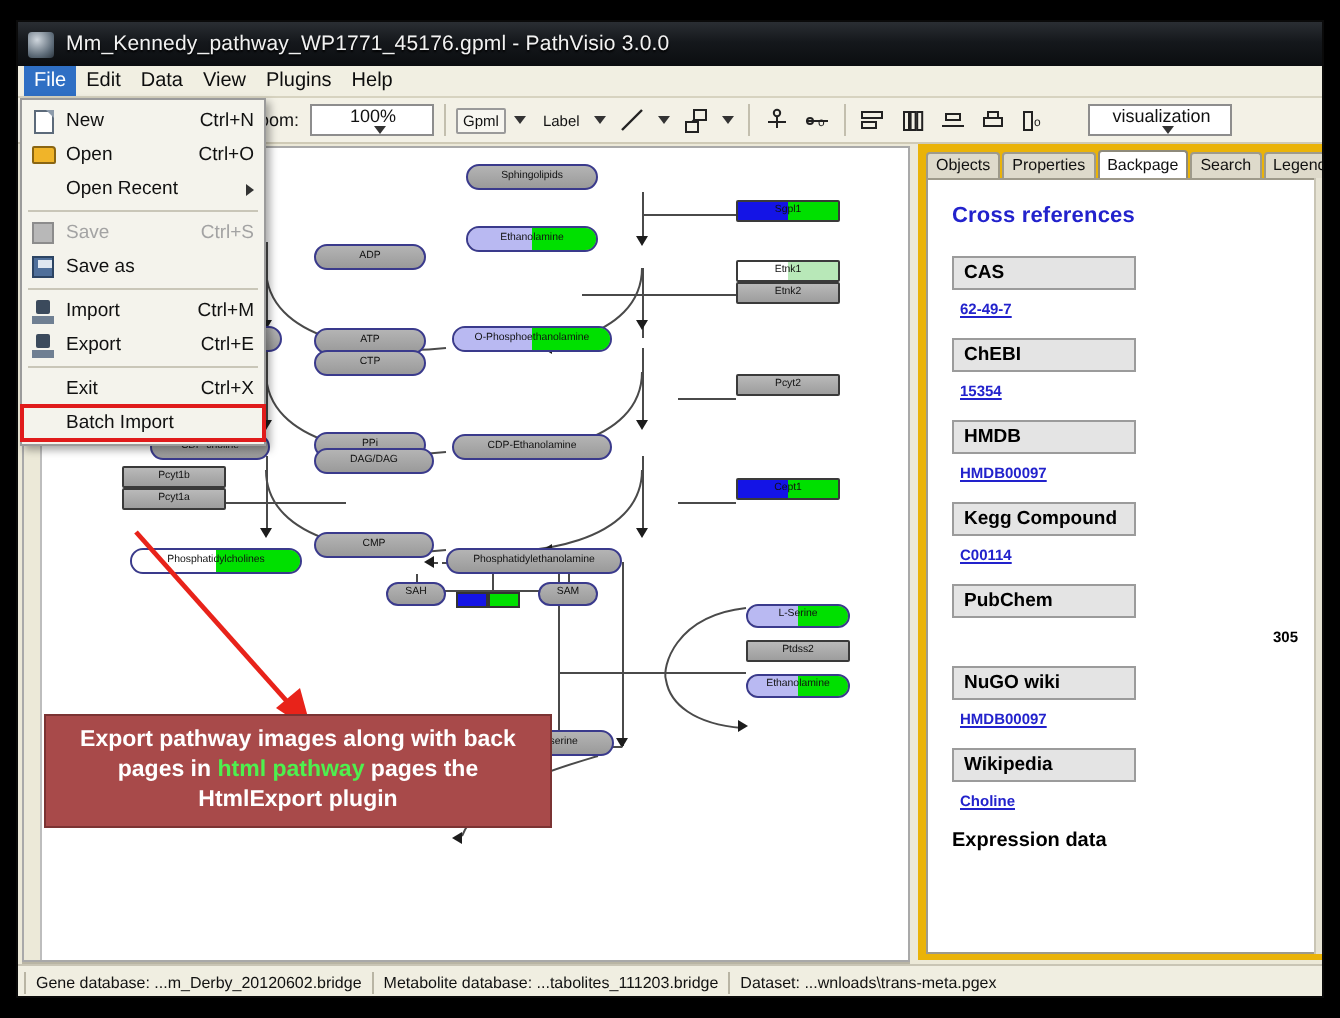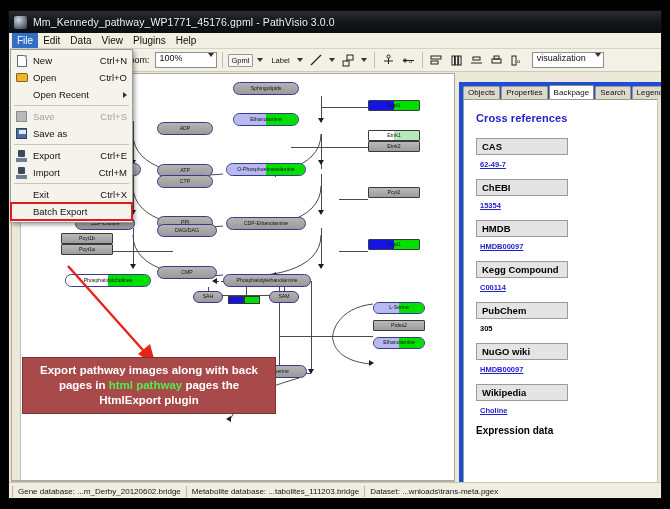--- a/index.html
+++ b/index.html
@@ -81,24 +81,24 @@
   }
   .tb-sep {
     width: 1px; height: 16px; background: #c3bfae;
     margin: 0 2px;
   }
   .tb-label { font-size: 9px; color: #111; margin-right: 2px; }
   .tb-combo {
     height: 16px;
     background: #fff;
     border: 1px solid #8d8d8d;
-    display: flex; 
+    display: flex; align-items: center;
     justify-content: space-between;
     padding: 0 2px 0 4px;
-    font-size: 9px; color: #111;
+    font-size: 9px; color: #111; flex-direction: column;
   }
   .tb-combo .cb-arrow {
     width: 0; height: 0;
     border-left: 3px solid transparent;
     border-right: 3px solid transparent;
     border-top: 4px solid #333;
     margin-left: 6px;
   }
   .tb-btn {
     width: 17px; height: 17px;
@@ -302,23 +302,23 @@
     text-align: center;
     z-index: 20;
     padding: 0 6px;
   }
   #callout .hl { color: #4ef04e; }
   #redarrow { position: absolute; left: 55px; top: 190px; z-index: 19; }
 
   
   #sidepanel {
     position: absolute;
-    left: 450px; top: 10px;
+    left: 450px; top: 0;
     width: 202px; height: 408px;
-    background: #1d4ed8;
+    background: #eab308;
   }
   #tabs {
     position: absolute; left: 4px; top: 3px;
     width: 197px; height: 15px;
     display: flex; align-items: flex-end;
     gap: 1px;
   }
   #tabs .tab {
     font-size: 8px;
     color: #111;
@@ -363,21 +363,21 @@
     padding: 2px 5px;
     margin-bottom: 5px;
   }
   .xref-val {
     font-size: 7.5px;
     margin: 0 0 10px 4px;
     color: #2222cc;
     text-decoration: underline;
     font-weight: bold;
   }
-  .xref-val.plain { color: #000; text-decoration: none; }
+  .xref-val.plain { color: #000; text-decoration: none; text-align: right; }
   #expr-data {
     font-size: 10px; font-weight: bold; color: #000;
     margin-top: 2px;
   }
 
   
   #panel-scroll {
     position: absolute; right: 0; top: 17px;
     width: 4px; height: 388px; background: #e6e3d4;
     border-left: 1px solid #c9c5b5;
@@ -508,21 +508,21 @@
             <rect x="2" y="5" width="9" height="4" fill="none" stroke="#222"></rect>
             <rect x="4" y="2" width="5" height="3" fill="none" stroke="#222"></rect>
           </svg>
       </span>
       <span class="tb-btn">
         <svg width="13" height="13" viewBox="0 0 13 13">
             <rect x="2" y="2" width="4" height="9" fill="none" stroke="#222"></rect>
             <text x="7" y="9" font-size="6" fill="#222">o</text>
           </svg>
       </span>
-      <div class="tb-combo" style="width:72px;margin-left:4px">
+      <div class="tb-combo" style="width:72px;margin-left:16px">
         <span>visualization</span>
         <span class="cb-arrow"></span>
       </div>
     </div>
 
     <div id="filemenu">
       <div class="fm-row">
         <span class="fm-ico">
             <span class="ico-new"></span>
           </span>
@@ -552,41 +552,41 @@
       <div class="fm-row">
         <span class="fm-ico">
             <span class="ico-saveas"></span>
           </span>
         <span class="fm-lbl">Save as</span>
         <span class="fm-acc"></span>
       </div>
       <div class="fm-sepline"></div>
       <div class="fm-row">
         <span class="fm-ico">
+            <span class="ico-imp"></span>
+          </span>
+        <span class="fm-lbl">Import</span>
+        <span class="fm-acc">Ctrl+M</span>
+      </div>
+      <div class="fm-row">
+        <span class="fm-ico">
             <span class="ico-exp"></span>
           </span>
         <span class="fm-lbl">Export</span>
         <span class="fm-acc">Ctrl+E</span>
-      </div>
-      <div class="fm-row">
-        <span class="fm-ico">
-            <span class="ico-imp"></span>
-          </span>
-        <span class="fm-lbl">Import</span>
-        <span class="fm-acc">Ctrl+M</span>
       </div>
       <div class="fm-sepline"></div>
       <div class="fm-row">
         <span class="fm-ico"></span>
         <span class="fm-lbl">Exit</span>
         <span class="fm-acc">Ctrl+X</span>
       </div>
       <div class="fm-row highlighted">
         <span class="fm-ico"></span>
-        <span class="fm-lbl">Batch Export</span>
+        <span class="fm-lbl">Batch Import</span>
       </div>
     </div>
 
     <div id="body">
 
       <div id="canvas-wrap">
         <div id="canvas-ruler-l">
           <span class="rl-tri"></span>
         </div>
 

